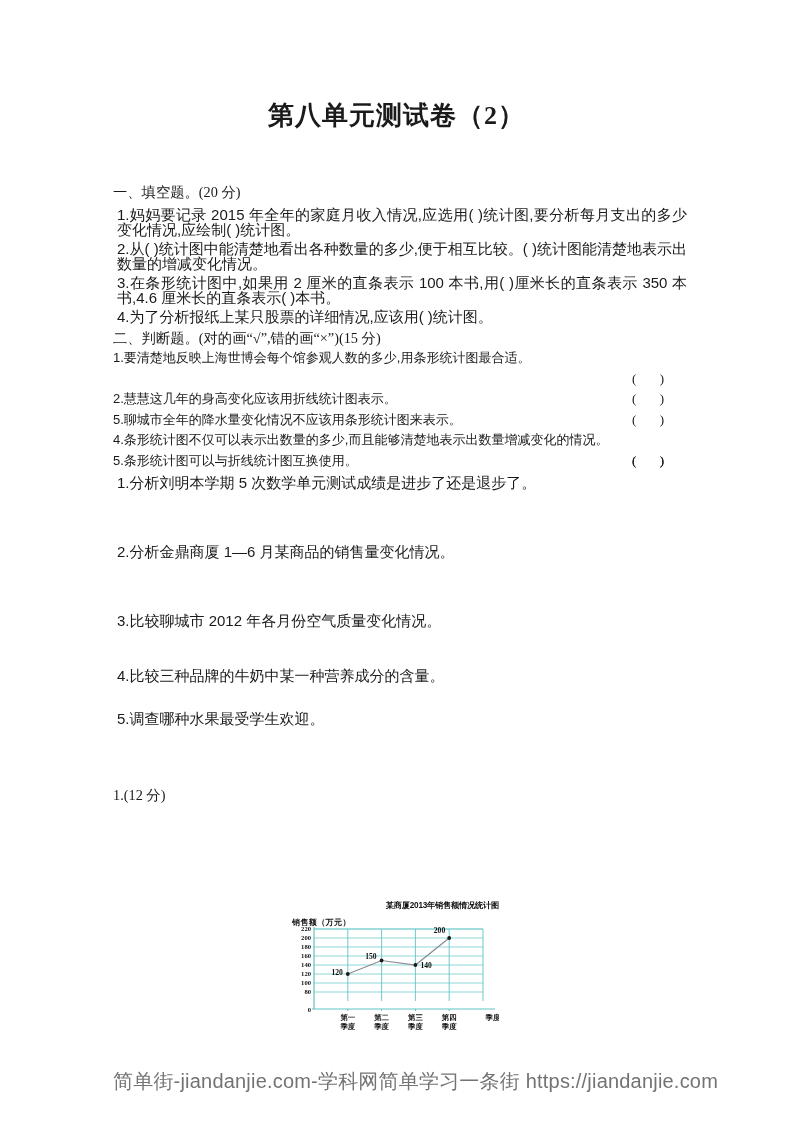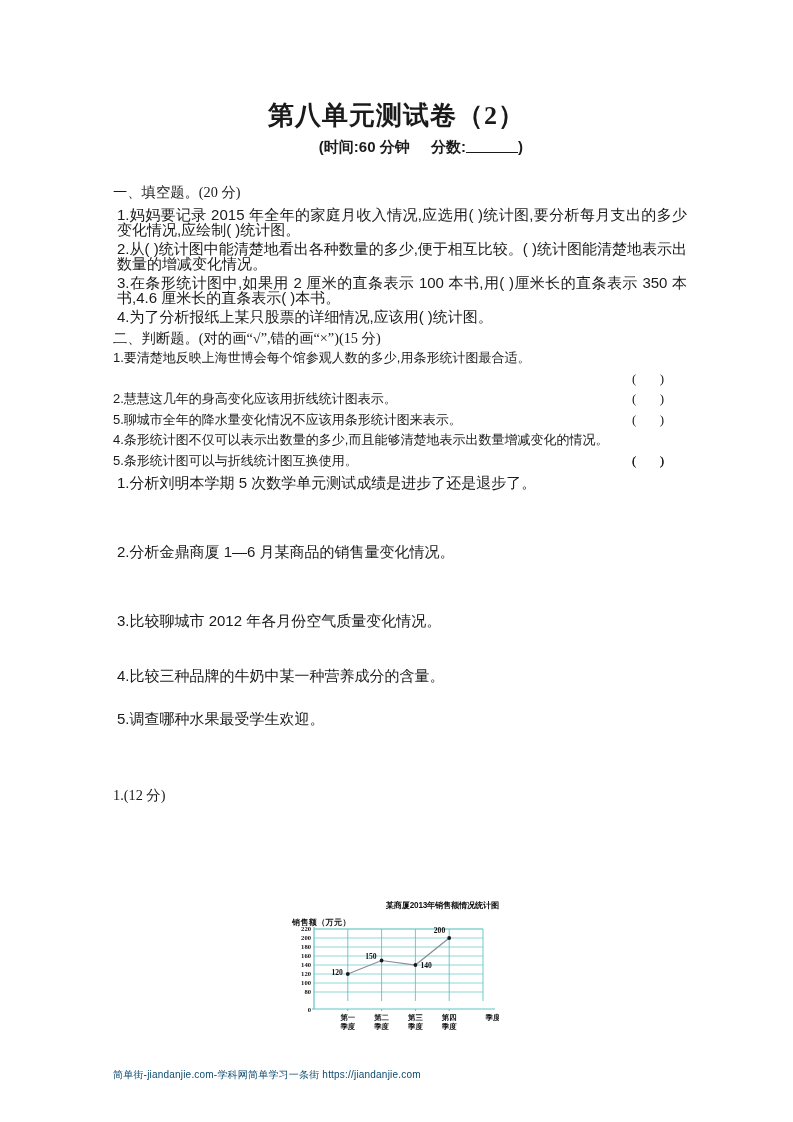--- a/index.html
+++ b/index.html
@@ -125,39 +125,34 @@
     position: absolute;
     left: 0;
     top: 0;
   }
 
   
   .footer {
     position: absolute;
     left: 113px;
     top: 1068px;
-    font-size: 10px;
-    font-family: "Liberation Sans", sans-serif;
-    color: #0c4a6e;
+    font-size: 20px;
+    font-family: "Liberation Sans", sans-serif;
+    color: #737373;
     white-space: nowrap;
     letter-spacing: 0.2px;
   }
 </style>
 </head>
 <body>
 
 <div class="page">
 
   <div class="doc-title">第八单元测试卷（2）</div>
 
-  <div class="exam-meta">
-    <span>(时间:60 分钟</span>
-    <span style="display:inline-block;width:13px"></span>
-    <span>分数:</span><span class="score-blank"></span><span>)</span>
-  </div>
 
   <div class="content">
 
     <div class="section-head">一、填空题。(20 分)</div>
     <div class="q">1.妈妈要记录 2015 年全年的家庭月收入情况,应选用(      )统计图,要分析每月支出的多少变化情况,应绘制(      )统计图。</div>
     <div class="q">2.从(      )统计图中能清楚地看出各种数量的多少,便于相互比较。(      )统计图能清楚地表示出数量的增减变化情况。</div>
     <div class="q">3.在条形统计图中,如果用 2 厘米的直条表示 100 本书,用(      )厘米长的直条表示 350 本书,4.6 厘米长的直条表示(      )本书。</div>
     <div class="q">4.为了分析报纸上某只股票的详细情况,应该用(      )统计图。</div>
 
     <div class="section-head">二、判断题。(对的画“√”,错的画“×”)(15 分)</div>

